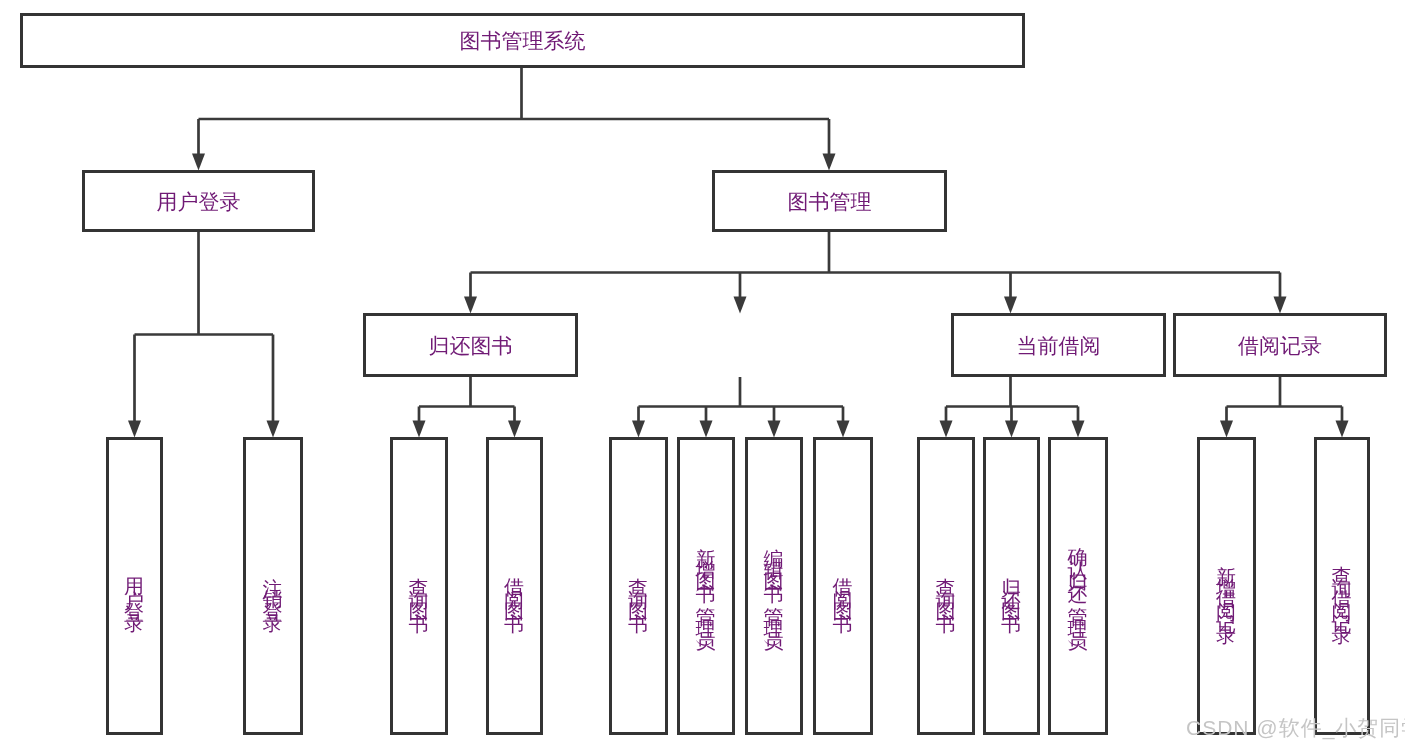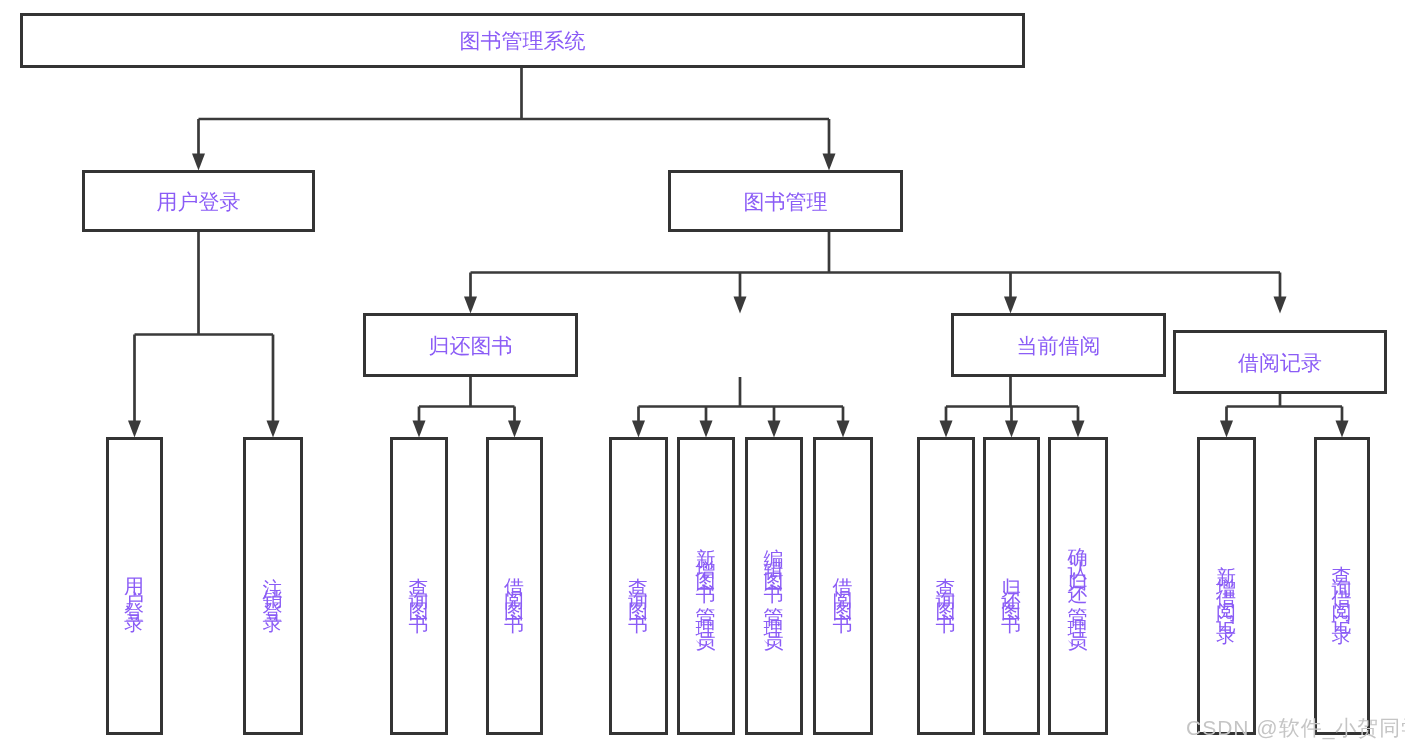--- a/index.html
+++ b/index.html
@@ -12,21 +12,21 @@
   }
   svg.connectors{position:absolute;left:0;top:0;z-index:1;}
   svg.connectors path{stroke:#3a3a3a;stroke-width:2.7;fill:none;}
   svg.connectors polygon{fill:#3a3a3a;stroke:none;}
   .node{
     position:absolute;
     box-sizing:border-box;
     border:3px solid #343434;
     background:#ffffff;
     display:flex;align-items:center;justify-content:center;
-    color:#8b5cf6;
+    color:#701a75;
     font-size:21px;
     z-index:2;
     text-align:center;
     line-height:1;
   }
   .leaf{
     writing-mode:vertical-rl;
     text-orientation:mixed;
     letter-spacing:12px;
     font-size:20px;
@@ -80,25 +80,25 @@
     <polygon points="939.5,420.5 952.5,420.5 946,437.5"></polygon>
     <polygon points="1005,420.5 1018,420.5 1011.5,437.5"></polygon>
     <polygon points="1071.5,420.5 1084.5,420.5 1078,437.5"></polygon>
     <polygon points="1220,420.5 1233,420.5 1226.5,437.5"></polygon>
     <polygon points="1335.5,420.5 1348.5,420.5 1342,437.5"></polygon>
   </svg>
 
   <div class="node" style="left:20px;top:13px;width:1005px;height:55px;">图书管理系统</div>
 
   <div class="node" style="left:82px;top:170px;width:233px;height:62px;">用户登录</div>
-  <div class="node" style="left:668px;top:170px;width:235px;height:62px;">图书管理</div>
+  <div class="node" style="left:712px;top:170px;width:235px;height:62px;">图书管理</div>
 
   <div class="node" style="left:363px;top:313px;width:215px;height:64px;">归还图书</div>
   <div class="node" style="left:951px;top:313px;width:215px;height:64px;">当前借阅</div>
-  <div class="node" style="left:1173px;top:330px;width:214px;height:64px;">借阅记录</div>
+  <div class="node" style="left:1173px;top:313px;width:214px;height:64px;">借阅记录</div>
 
   <div class="node leaf" style="left:106px;top:437px;width:57px;height:298px;">用户登录</div>
   <div class="node leaf" style="left:243px;top:437px;width:60px;height:298px;">注销登录</div>
 
   <div class="node leaf" style="left:390px;top:437px;width:58px;height:298px;">查询图书</div>
   <div class="node leaf" style="left:486px;top:437px;width:57px;height:298px;">借阅图书</div>
 
   <div class="node leaf" style="left:609px;top:437px;width:59px;height:298px;">查询图书</div>
   <div class="node leaf" style="left:677px;top:437px;width:58px;height:298px;">新增图书（管理员）</div>
   <div class="node leaf" style="left:745px;top:437px;width:58px;height:298px;">编辑图书（管理员）</div>

